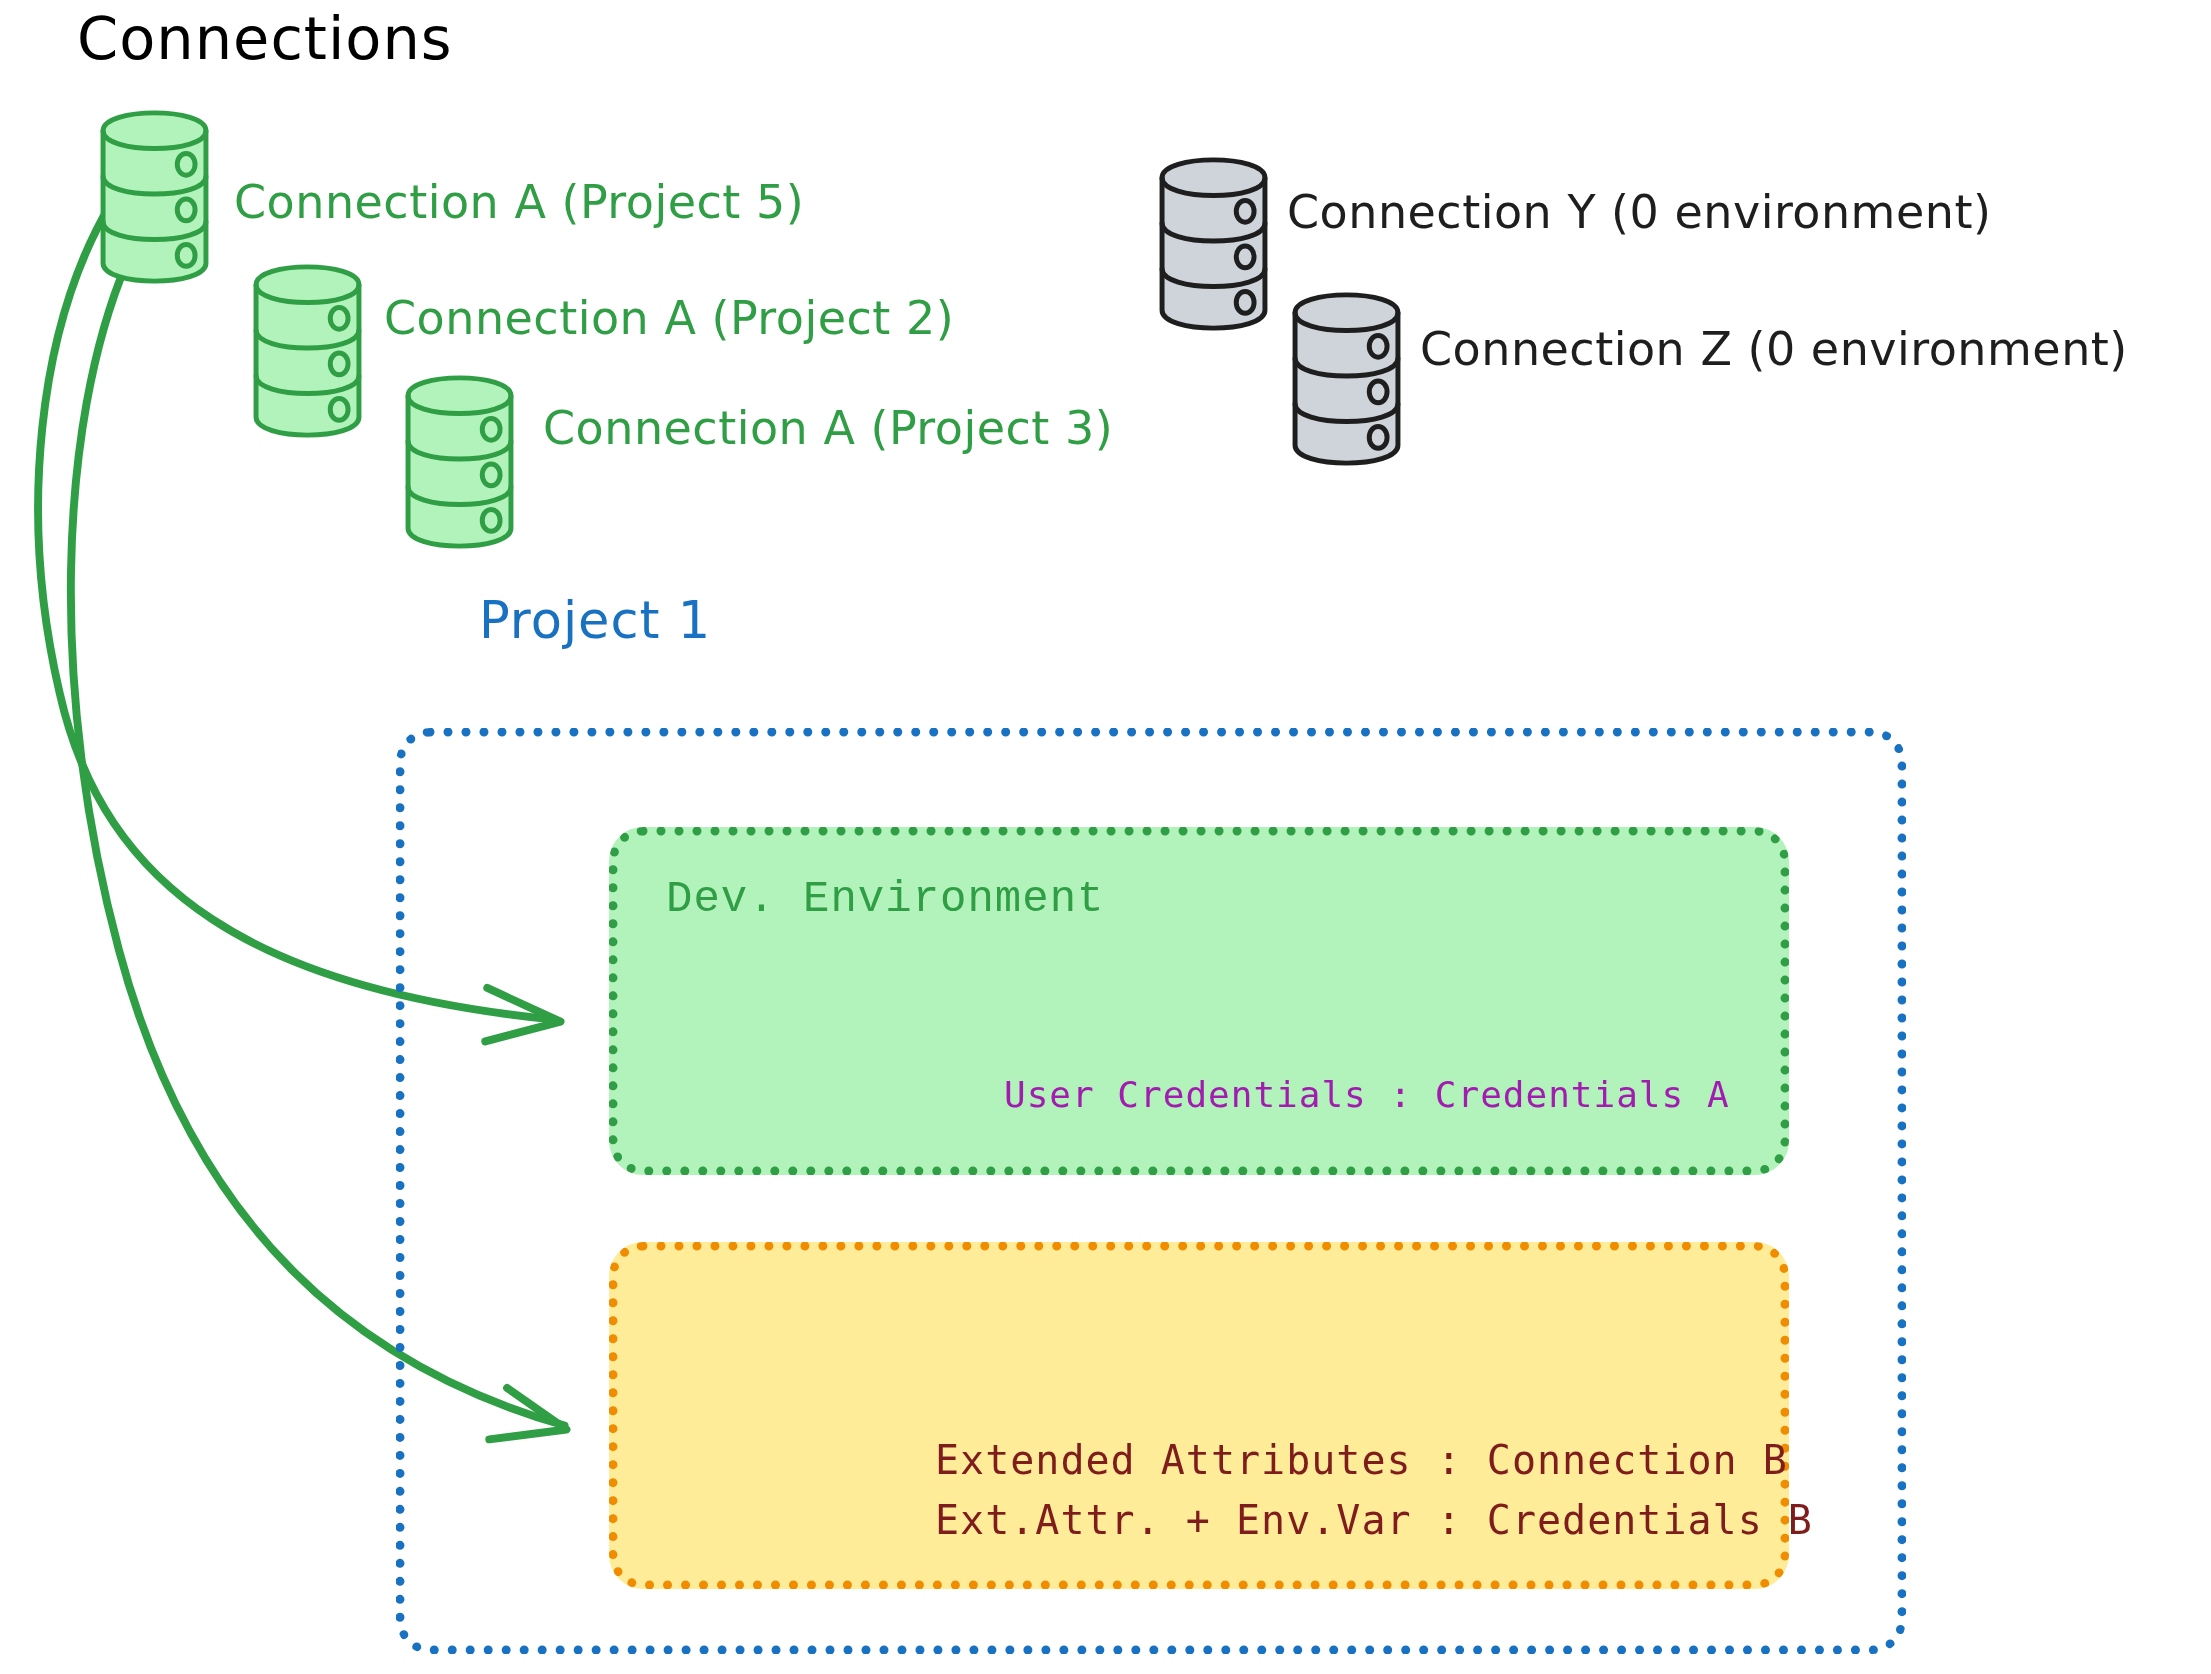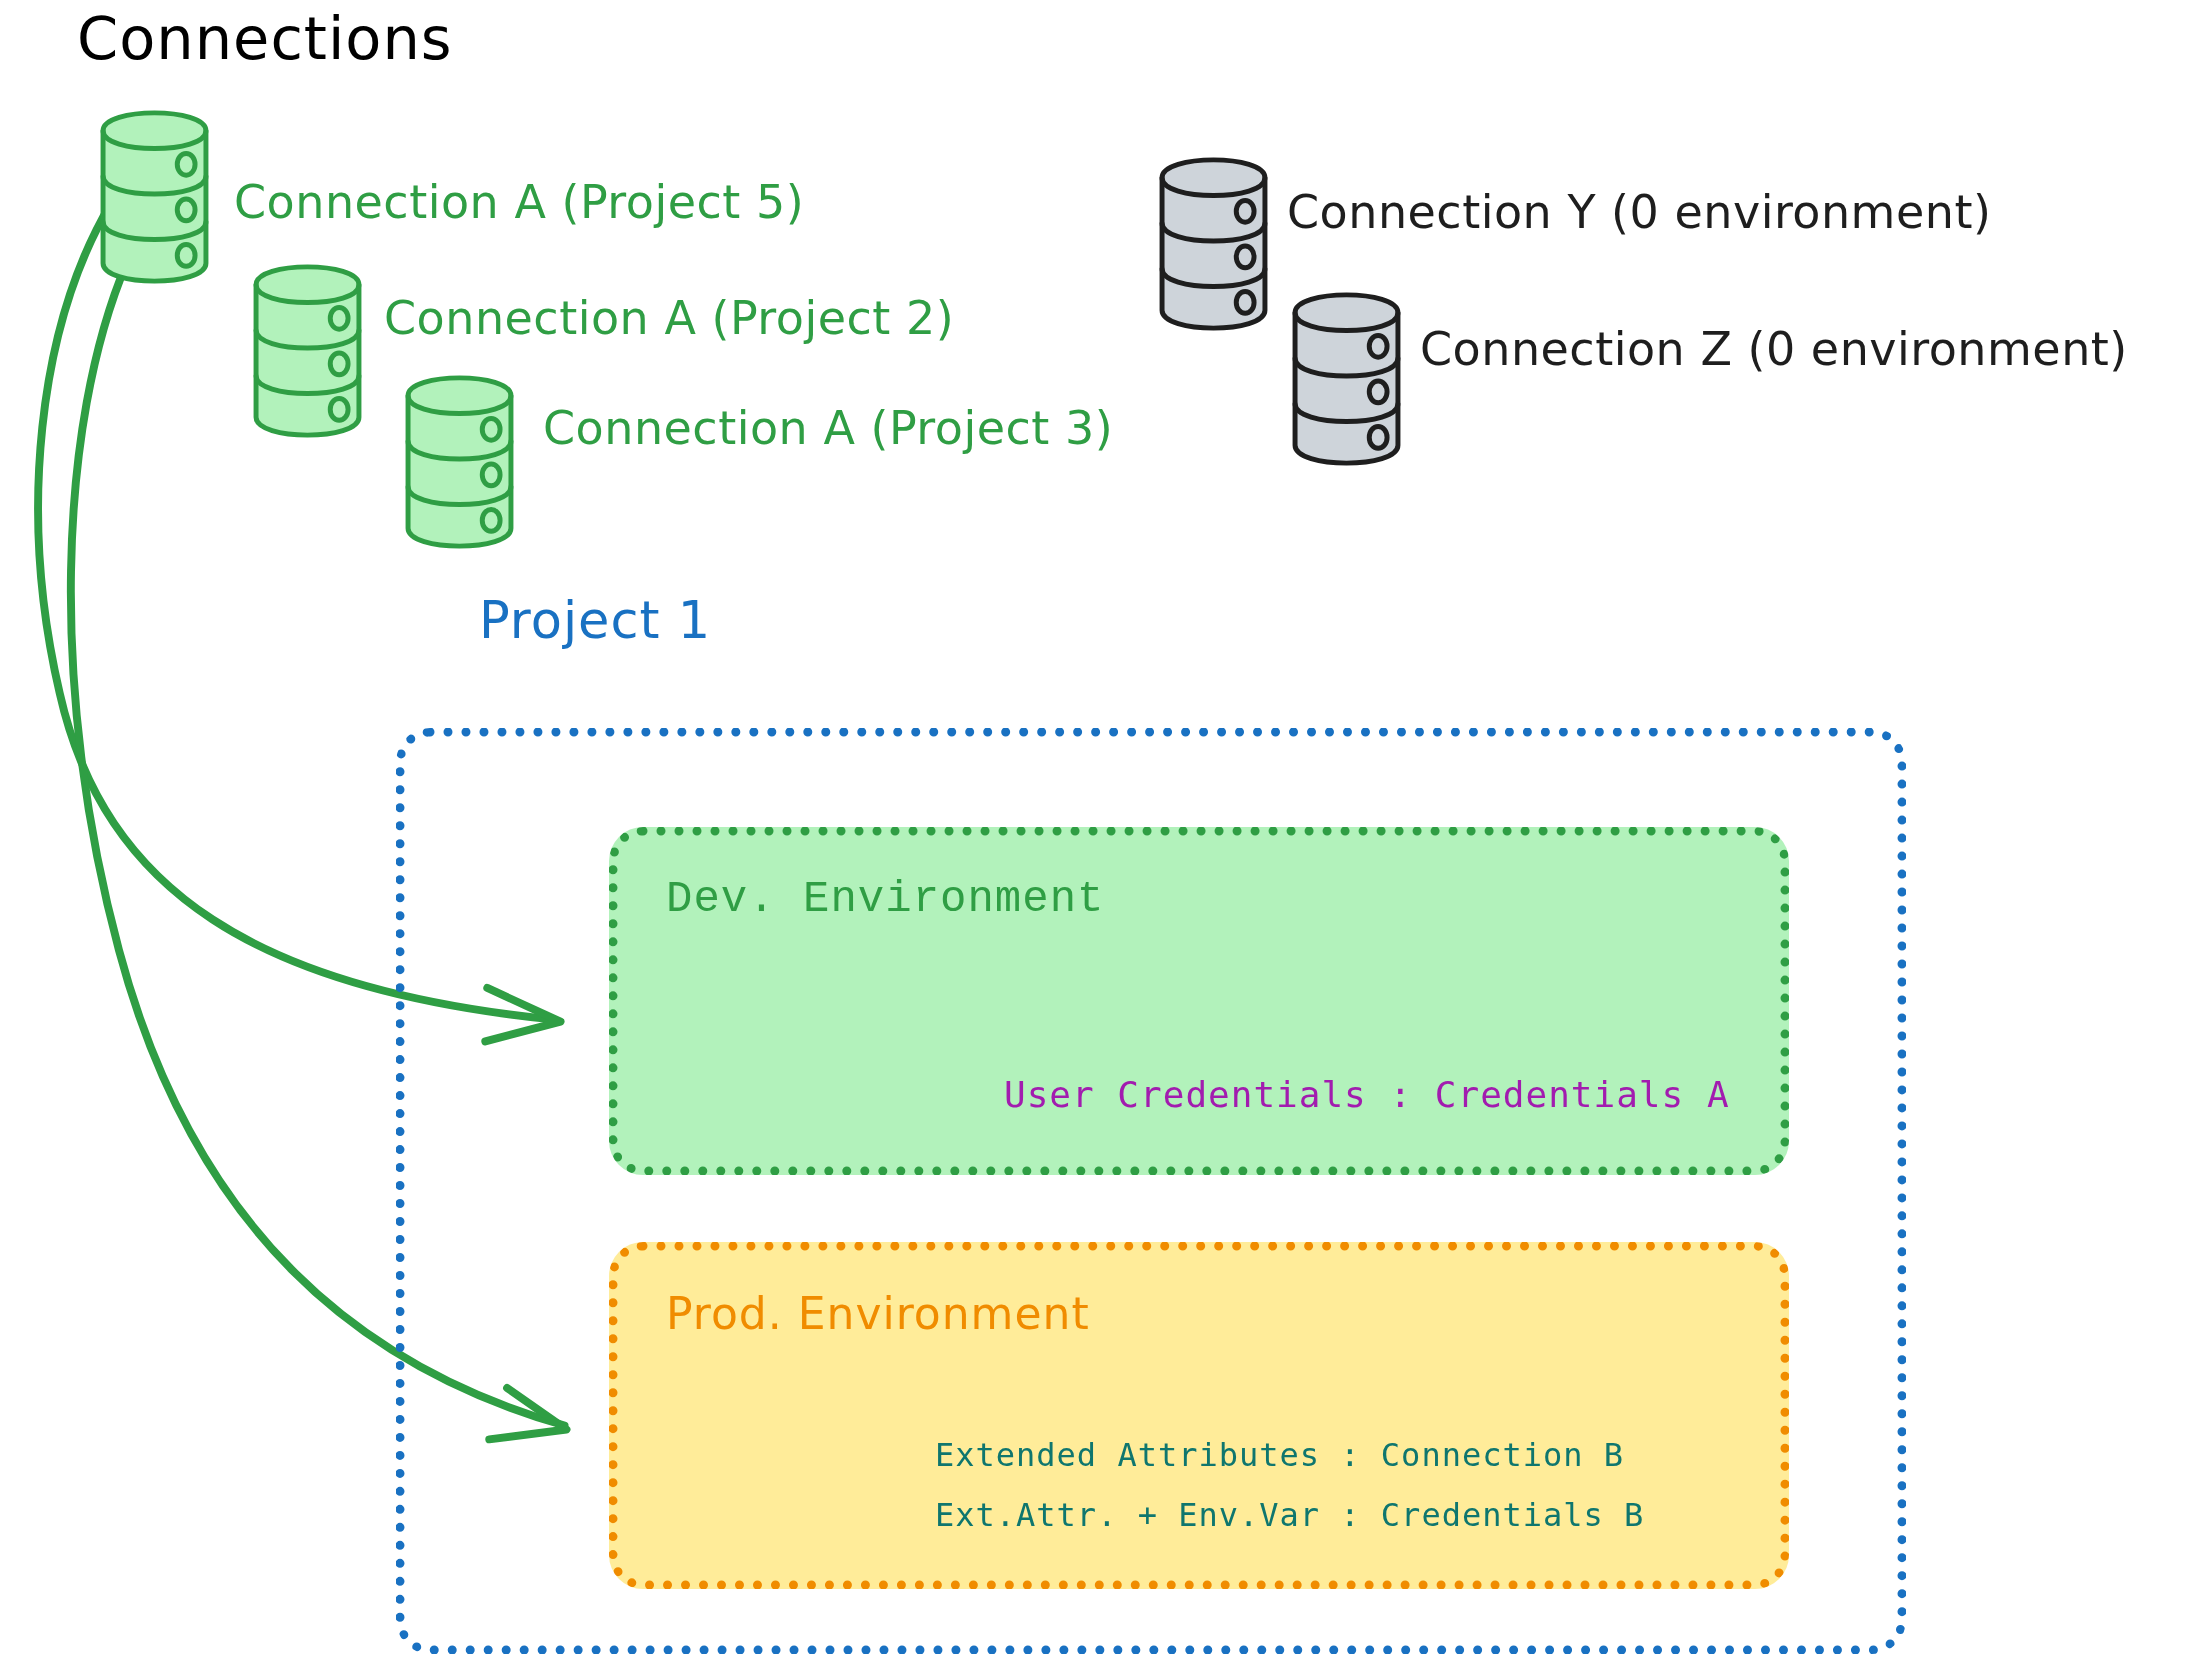--- a/index.html
+++ b/index.html
@@ -64,22 +64,22 @@
     letter-spacing: 1px;
   }
   .mono-green {
     font-family: "DejaVu Sans Mono", monospace;
     font-size: 36px;
     color: #a21caf;
     letter-spacing: 1px;
   }
   .mono-red {
     font-family: "DejaVu Sans Mono", monospace;
-    font-size: 32px;
-    color: #0f766e;
+    font-size: 40px;
+    color: #7f1d1d;
     letter-spacing: 1px;
   }
   .box {
     position: absolute;
     box-sizing: border-box;
   }
   .box-project {
     border: 9px dotted #1971c2;
     border-radius: 34px;
     background: transparent;
@@ -192,19 +192,18 @@
   <div class="txt label-blue" style="left:479px; top:594px;">Project 1</div>
 
   <div class="box box-project" style="left:396px; top:728px; width:1510px; height:926px;"></div>
 
   <div class="box box-dev" style="left:609px; top:827px; width:1180px; height:348px;">
     <div class="txt env-title-green" style="left:48px; top:40px;">Dev. Environment</div>
     <div class="txt mono-green" style="left:386px; top:240px;">User Credentials : Credentials A</div>
   </div>
 
   <div class="box box-prod" style="left:609px; top:1242px; width:1180px; height:347px;">
-    <div class="txt env-title-orange" style="left:48px; top:40px;">Prod. Environment</div>
     <div class="txt mono-red" style="left:317px; top:188px;">Extended Attributes : Connection B</div>
     <div class="txt mono-red" style="left:317px; top:248px;">Ext.Attr. + Env.Var : Credentials B</div>
   </div>
 
 </div>
 
 
 </body></html>

